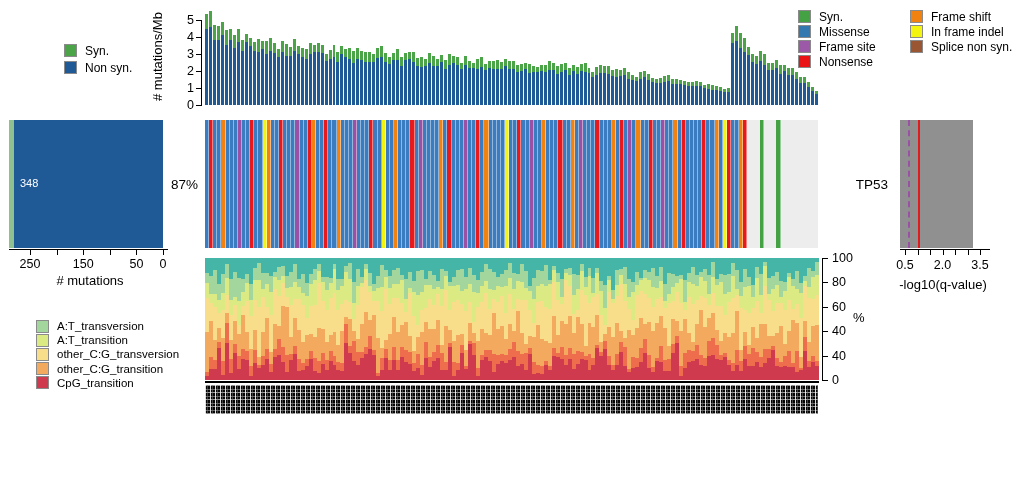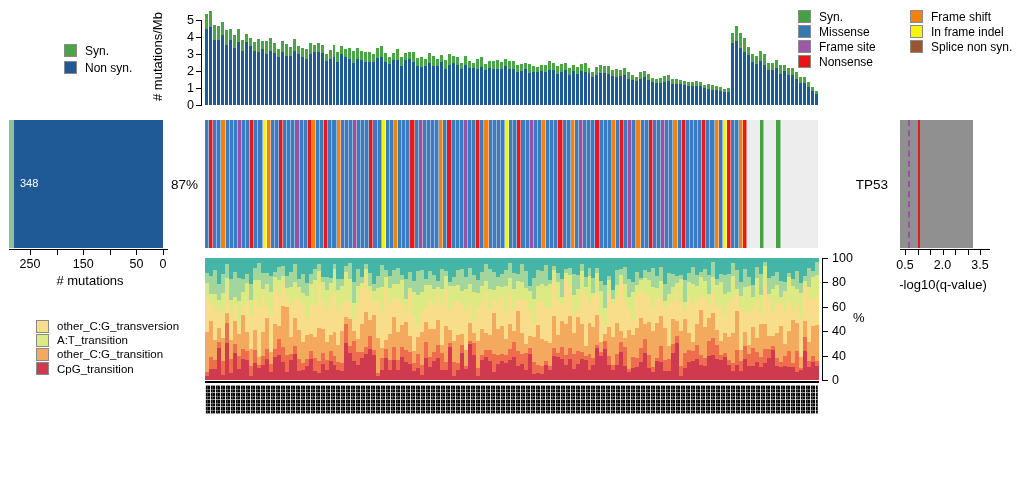--- a/index.html
+++ b/index.html
@@ -2309,26 +2309,30 @@
       <div style="position: absolute; left: 823px; top: 258px; width: 5px; height: 1px; background: rgb(0, 0, 0);"></div>
       <div style="position: absolute; left: 832px; top: 251px; width: 30px; text-align: left; font-size: 12.5px;">100</div>
     </div>
   <div class="tick-label" style="left:853px;top:310px;font-size:13px;">%</div>
   <div class="axis-line" style="left:205px;top:381px;width:614px;height:2px;"></div>
 
   <div class="abs" id="sample-labels" style="left:205px;top:385px;width:613px;height:29px;"></div>
 
   <div class="legend" style="left:36px;top:319px;" id="spectrum-legend">
     <div class="legend-row sp">
-      <span class="swatch" style="background-color: rgb(248, 221, 139);"></span>
-      <span class="legend-label sp">other_C:G_transversion</span>
+      <span class="swatch" style="background-color: rgb(163, 214, 156);"></span>
+      <span class="legend-label sp">A:T_transversion</span>
     </div>
     <div class="legend-row sp">
       <span class="swatch" style="background-color: rgb(220, 234, 131);"></span>
       <span class="legend-label sp">A:T_transition</span>
+    </div>
+    <div class="legend-row sp">
+      <span class="swatch" style="background-color: rgb(248, 221, 139);"></span>
+      <span class="legend-label sp">other_C:G_transversion</span>
     </div>
     <div class="legend-row sp">
       <span class="swatch" style="background-color: rgb(243, 169, 94);"></span>
       <span class="legend-label sp">other_C:G_transition</span>
     </div>
     <div class="legend-row sp">
       <span class="swatch" style="background-color: rgb(208, 58, 78);"></span>
       <span class="legend-label sp">CpG_transition</span>
     </div>
   </div>

